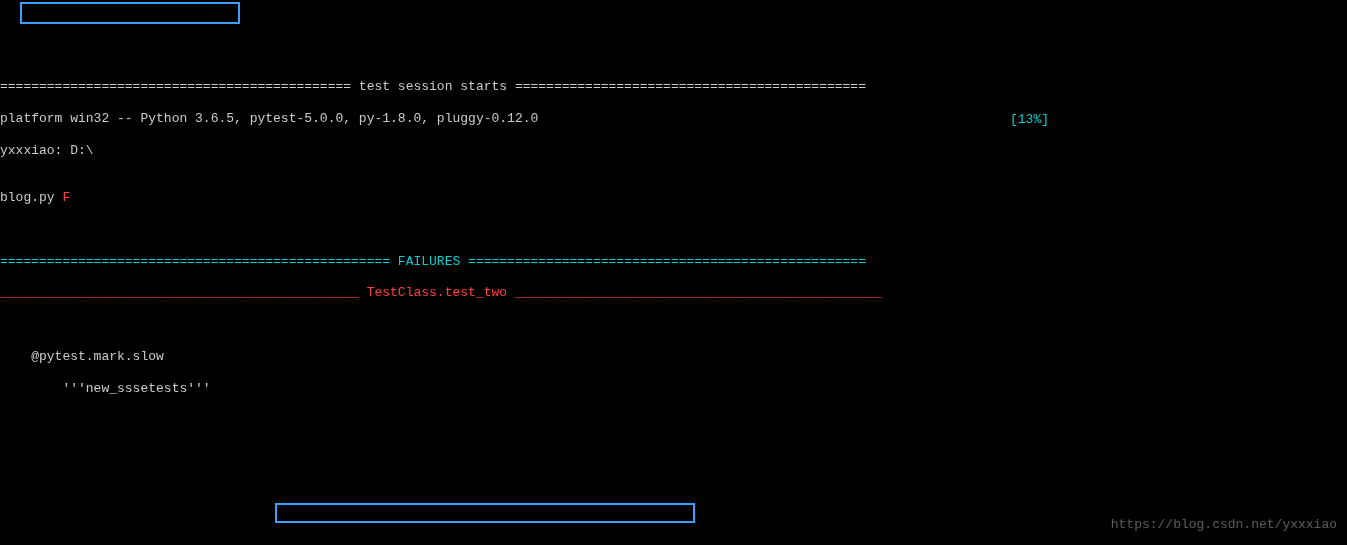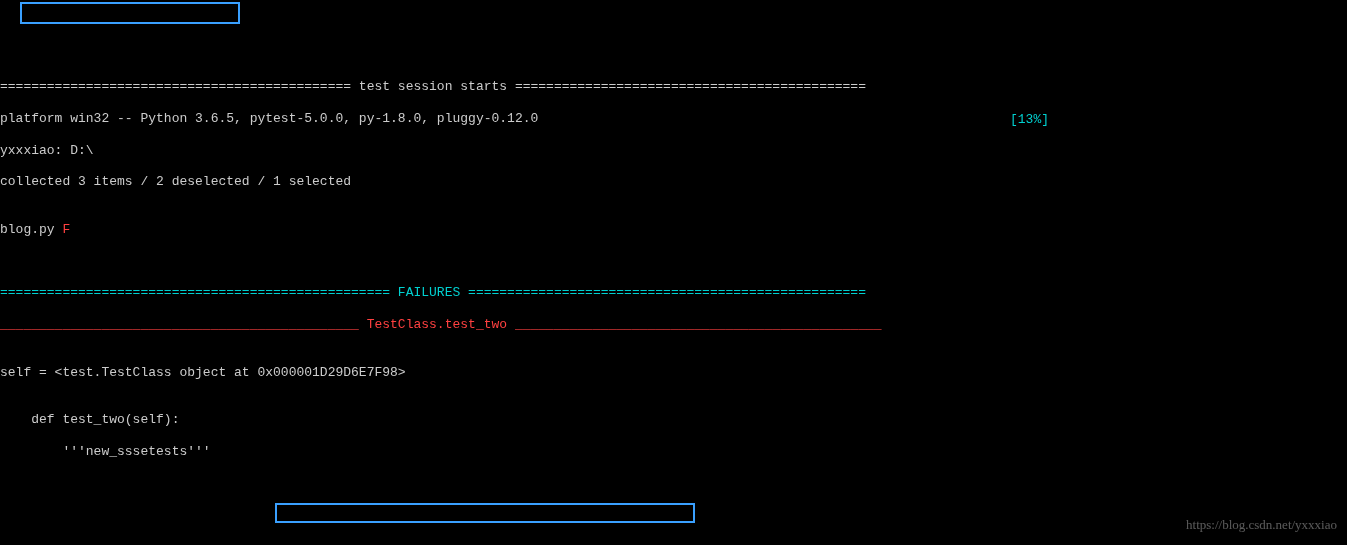--- a/index.html
+++ b/index.html
@@ -37,48 +37,46 @@
     height: 20px;
     border: 2px solid #3aa0ff;
     pointer-events: none;
   }
   .watermark {
     position: absolute;
     right: 10px;
     bottom: 12px;
     color: rgba(255,255,255,0.35);
     font-size: 13px;
-    font-family: Liberation Serif, serif;
+    font-family: Liberation Mono, monospace;
     white-space: nowrap;
   }
   .progress {
     position: absolute;
     color: #00d0d0;
   }
 </style>
 </head>
 <body>
 
 
 
 <div>
 <span class="line white">============================================= test session starts =============================================</span>
 <span class="line white">platform win32 -- Python 3.6.5, pytest-5.0.0, py-1.8.0, pluggy-0.12.0</span>
 <span class="line white">yxxxiao: D:\</span>
-<span class="line white">collected 3 items / 2 deselected / 1 selected</span>
 <span class="line"></span>
 <span class="line"><span class="white">blog.py </span><span class="red">F</span></span>
 <span class="progress cyan" style="left:1010px; top:112px;">[13%]</span>
 <span class="line"></span>
 <span class="line cyan">================================================== FAILURES ===================================================</span>
 <span class="line red">______________________________________________ TestClass.test_two _______________________________________________</span>
 <span class="line"></span>
-<span class="line white">self = &lt;test.TestClass object at 0x000001D29D6E7F98&gt;</span>
 <span class="line"></span>
-<span class="line white">    def test_two(self):</span>
+<span class="line white">    @pytest.mark.slow</span>
 <span class="line white">        '''new_sssetests'''</span>
 
 
 
 
 <span class="line"></span>
 
 
 
 

